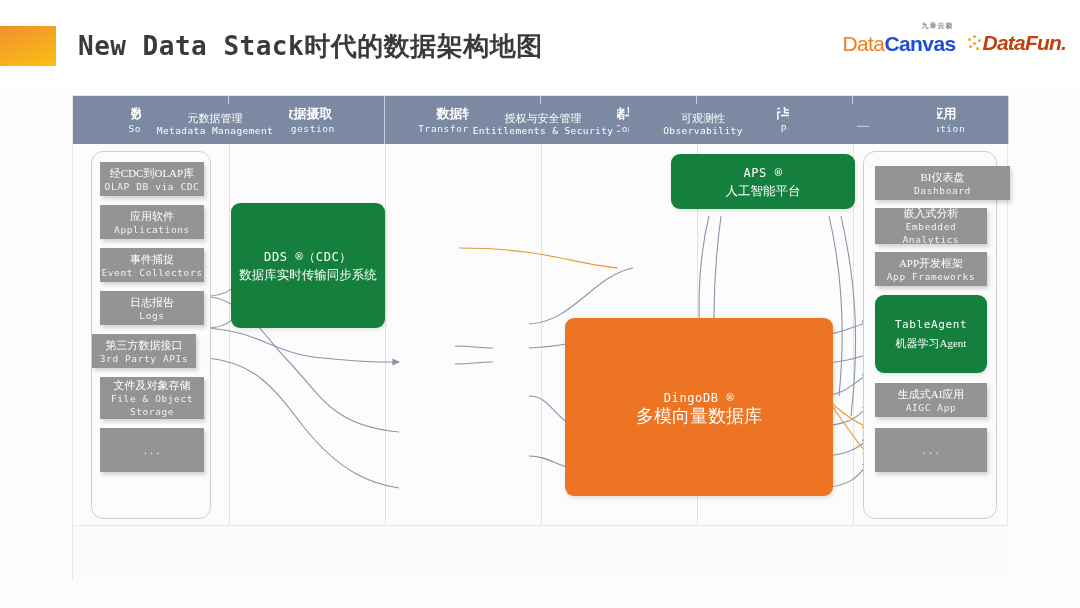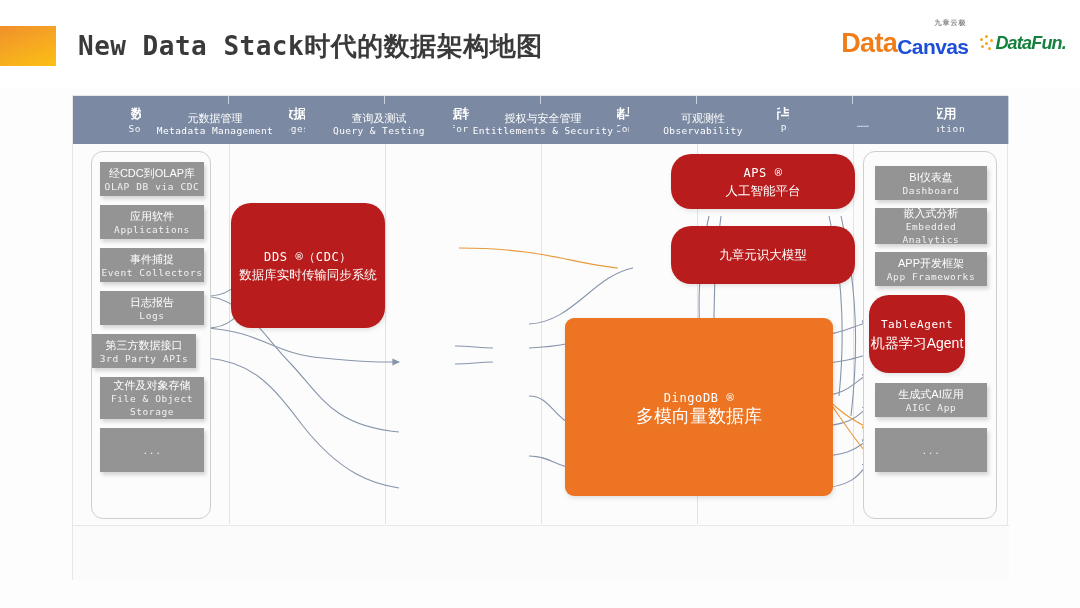--- a/index.html
+++ b/index.html
@@ -16,26 +16,26 @@
   .hdr{position:absolute;left:0;top:0;width:1080px;height:88px;background:#ffffff;}
   .hdr-accent{position:absolute;left:0;top:26px;width:56px;height:40px;
     background:linear-gradient(160deg,#f0902a 0%,#f5a623 45%,#fcc012 100%);}
   .hdr-title{position:absolute;left:78px;top:24px;height:44px;line-height:44px;
     font-family:"DejaVu Sans Mono","Liberation Mono",monospace;
     font-size:26px;font-weight:700;color:#3a3a3a;letter-spacing:.5px;white-space:nowrap;}
   .logos{position:absolute;right:14px;top:22px;height:42px;display:flex;align-items:center;gap:12px;}
   .logo-dc{position:relative;display:flex;align-items:flex-end;line-height:1;}
   .logo-dc .cn{position:absolute;right:2px;top:-11px;font-size:7px;color:#888;letter-spacing:1px;
     font-family:"Liberation Sans",sans-serif;font-weight:700;}
-  .logo-dc .w1{font-size:27px;font-weight:700;color:#ef7d1a;font-family:"Liberation Sans",sans-serif;letter-spacing:-.6px;}
+  .logo-dc .w1{font-size:21px;font-weight:400;color:#ef7d1a;font-family:"Liberation Sans",sans-serif;letter-spacing:-.6px;}
   .logo-dc .w2{font-size:21px;font-weight:700;color:#1d4ed8;font-family:"Liberation Sans",sans-serif;letter-spacing:-.6px;}
   .logo-df{display:flex;align-items:center;gap:2px;}
   .logo-df .dots{display:inline-block;width:13px;height:16px;position:relative;}
   .logo-df .dots i{position:absolute;width:3px;height:3px;border-radius:50%;background:#f5a623;}
-  .logo-df .txt{font-size:18px;font-weight:700;color:#15803d;font-family:"Liberation Sans",sans-serif;
+  .logo-df .txt{font-size:21px;font-weight:700;color:#c2410c;font-family:"Liberation Sans",sans-serif;
     font-style:italic;letter-spacing:-.8px;}
 
   
   .frame{position:absolute;left:72px;top:95px;width:936px;height:485px;
     background:#fcfcfc;border:1px solid #e7e7e7;box-sizing:border-box;}
   .colband{position:absolute;left:0;top:0;width:936px;height:48px;background:#7b8aa2;}
   .colhead{position:absolute;top:0;height:48px;box-sizing:border-box;
     display:flex;flex-direction:column;align-items:center;justify-content:center;
     color:#ffffff;border-right:1px solid #c9d2de;}
   .colhead:last-child{border-right:none;}
@@ -44,28 +44,28 @@
     font-family:"DejaVu Sans Mono","Liberation Mono",monospace;opacity:.93;}
 
   .coldiv{position:absolute;top:48px;width:1px;height:380px;background:#e3e3e3;}
 
   
   #wires{position:absolute;left:0;top:0;width:936px;height:485px;pointer-events:none;}
 
   
   .pill{position:absolute;box-sizing:border-box;display:flex;flex-direction:column;
     align-items:center;justify-content:center;text-align:center;color:#ffffff;overflow:hidden;}
-  .pill .cn{font-size:11px;line-height:14px;font-family:Liberation Sans, sans-serif;}
+  .pill .cn{font-size:11px;line-height:14px;font-family:Liberation Serif, serif;}
   .pill .en{font-size:9.5px;line-height:13px;letter-spacing:.6px;
     font-family:"DejaVu Sans Mono","Liberation Mono",monospace;}
   .grey{background:#949494;box-shadow:2px 3px 4px rgba(0,0,0,.16);}
   .grey .cn{color:#fff;}
   .grey .en{color:#f2f2f2;}
 
-  .amber{background:#b91c1c;border-radius:20px;box-shadow:1px 2px 4px rgba(0,0,0,.10);}
+  .amber{background:#15803d;border-radius:9px;box-shadow:1px 2px 4px rgba(0,0,0,.10);}
   .amber .cn{font-size:12.5px;line-height:18px;}
   .amber .en{font-size:12px;line-height:18px;}
   .orange{background:#ec7422;border-radius:9px;box-shadow:1px 2px 5px rgba(0,0,0,.12);margin-left:16px;}
   .orange .cn{font-size:18px;line-height:18px;}
   .orange .en{font-size:12px;line-height:18px;}
 
   
   .group{position:absolute;box-sizing:border-box;border:1px solid #cfcfcf;
     border-radius:12px;background:#fcfcfc;}
 
@@ -233,59 +233,52 @@
 
     <div class="pill orange" style="left:476px;top:222px;width:268px;height:178px">
       <div class="en">DingoDB ®</div>
       <div class="cn">多模向量数据库</div>
     </div>
 
     <div class="pill amber" style="left:598px;top:58px;width:184px;height:55px">
       <div class="en">APS ®</div>
       <div class="cn">人工智能平台</div>
     </div>
-    <div class="pill amber" style="left:598px;top:130px;width:184px;height:58px">
-      <div class="cn">九章元识大模型</div>
-    </div>
 
     <div class="group" style="left:790px;top:55px;width:134px;height:368px">
-      <div class="pill grey" style="left:11px;top:14px;width:112px;height:34px">
+      <div class="pill grey" style="left:11px;top:14px;width:135px;height:34px">
         <div class="cn">BI仪表盘</div>
         <div class="en">Dashboard</div>
       </div>
       <div class="pill grey" style="left:11px;top:56px;width:112px;height:36px">
         <div class="cn">嵌入式分析</div>
         <div class="en">Embedded Analytics</div>
       </div>
       <div class="pill grey" style="left:11px;top:100px;width:112px;height:34px">
         <div class="cn">APP开发框架</div>
         <div class="en">App Frameworks</div>
       </div>
-      <div class="pill amber" style="left:5px;top:143px;width:96px;height:78px">
+      <div class="pill amber" style="left:11px;top:143px;width:112px;height:78px">
         <div class="en" style="font-size:11px">TableAgent</div>
-        <div class="cn" style="font-size:14px">机器学习Agent</div>
+        <div class="cn" style="font-size:11px">机器学习Agent</div>
       </div>
       <div class="pill grey" style="left:11px;top:231px;width:112px;height:34px">
         <div class="cn">生成式AI应用</div>
         <div class="en">AIGC App</div>
       </div>
       <div class="pill grey" style="left:11px;top:276px;width:112px;height:44px">
         <div class="en dots-lbl">...</div>
       </div>
     </div>
 
     <div class="footband"></div>
     <div class="chip" style="left:68px;width:148px">
       <div class="cn">元数据管理</div>
       <div class="en">Metadata Management</div>
     </div>
-    <div class="chip" style="left:232px;width:148px">
-      <div class="cn">查询及测试</div>
-      <div class="en">Query &amp; Testing</div>
-    </div>
     <div class="chip" style="left:396px;width:148px">
       <div class="cn">授权与安全管理</div>
       <div class="en">Entitlements &amp; Security</div>
     </div>
     <div class="chip" style="left:556px;width:148px">
       <div class="cn">可观测性</div>
       <div class="en">Observability</div>
     </div>
     <div class="chip" style="left:716px;width:148px">
       <div class="en dots-lbl">……</div>

